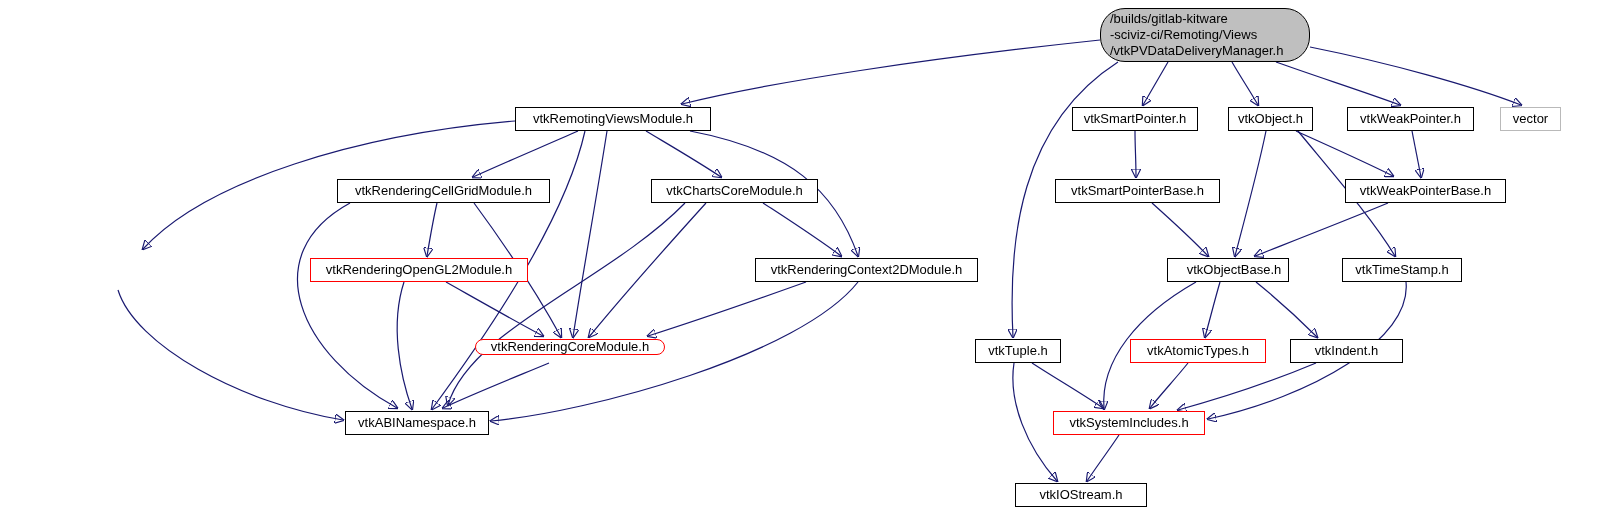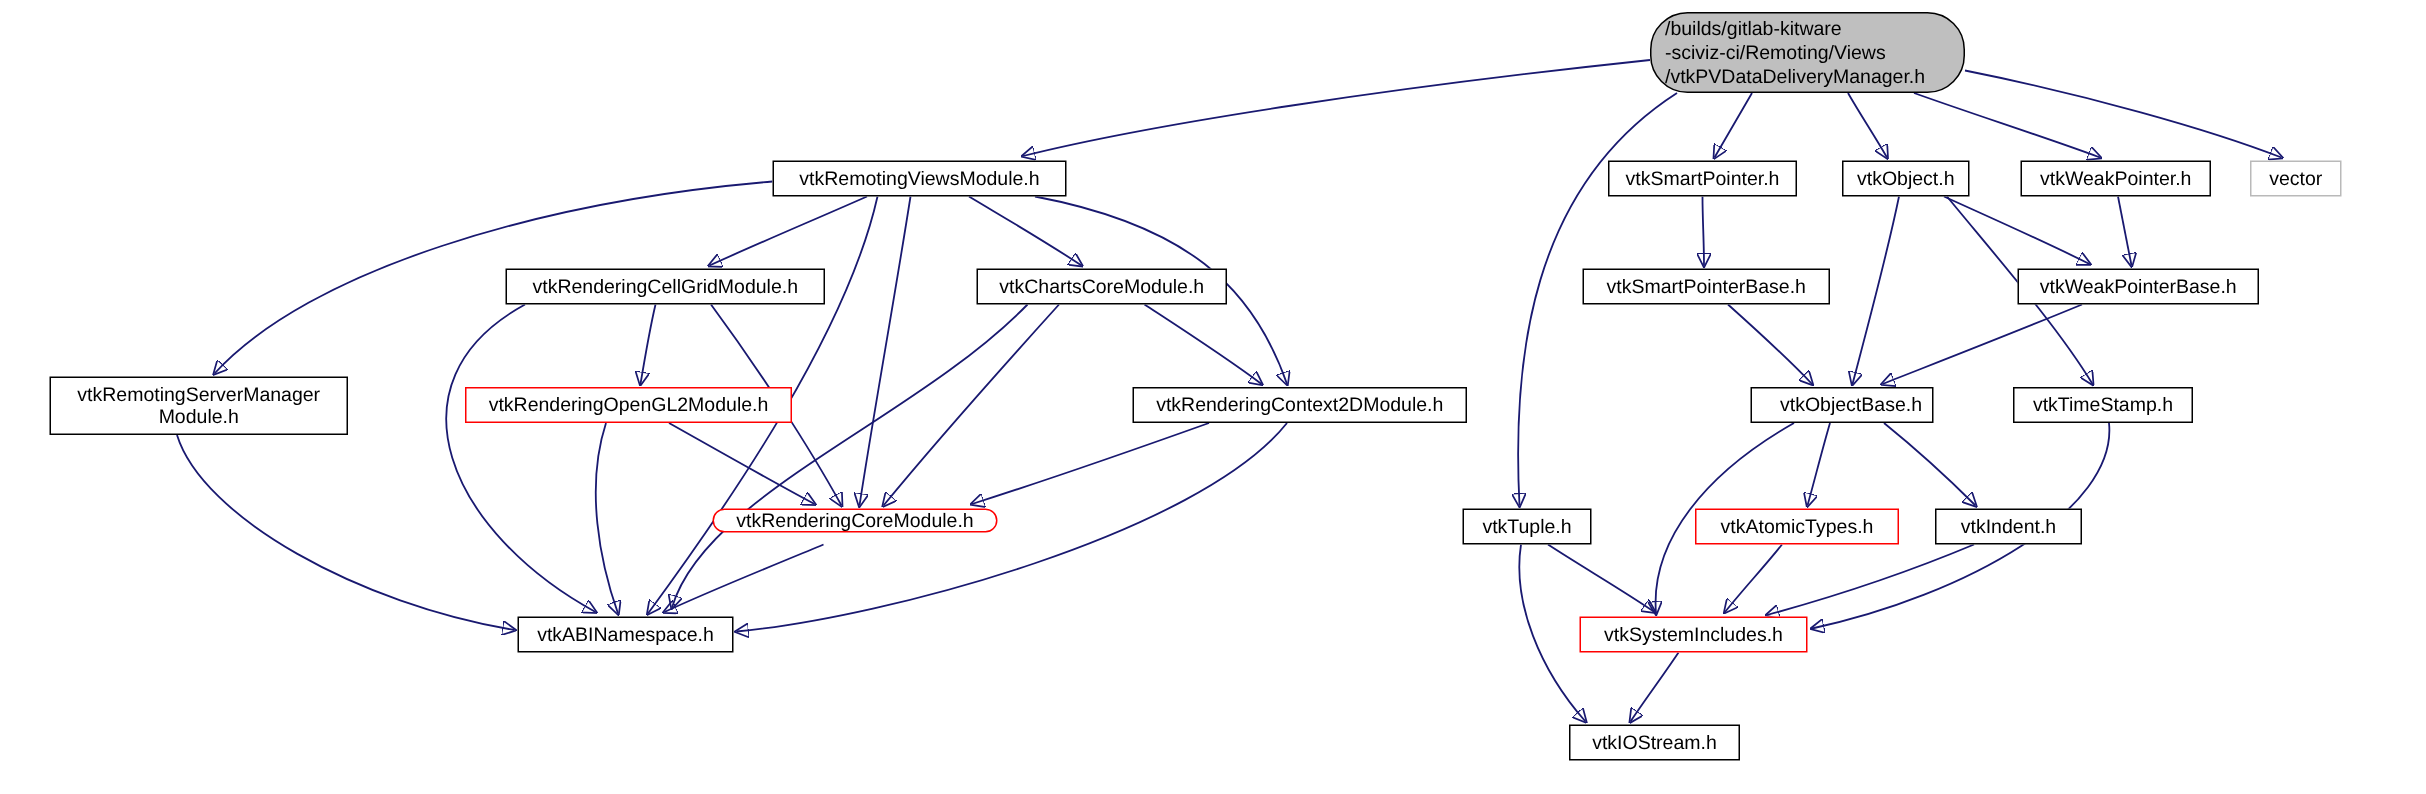--- a/index.html
+++ b/index.html
@@ -84,30 +84,28 @@
   <div class="node" style="left:1072px; top:107px; width:126px; height:24px;">vtkSmartPointer.h</div>
   <div class="node" style="left:1228px; top:107px; width:85px; height:24px;">vtkObject.h</div>
   <div class="node" style="left:1347px; top:107px; width:127px; height:24px;">vtkWeakPointer.h</div>
   <div class="node gray" style="left:1500px; top:107px; width:61px; height:24px;">vector</div>
 
   <div class="node" style="left:337px; top:179px; width:213px; height:24px;">vtkRenderingCellGridModule.h</div>
   <div class="node" style="left:651px; top:179px; width:167px; height:24px;">vtkChartsCoreModule.h</div>
   <div class="node" style="left:1055px; top:179px; width:165px; height:24px;">vtkSmartPointerBase.h</div>
   <div class="node" style="left:1345px; top:179px; width:161px; height:24px;">vtkWeakPointerBase.h</div>
 
-  <div class="node wrap" style="left:33px; top:251px; width:199px; height:39px;">vtkRemotingServerManager
-Module.h</div>
   <div class="node red" style="left:310px; top:258px; width:218px; height:24px;">vtkRenderingOpenGL2Module.h</div>
   <div class="node" style="left:755px; top:258px; width:223px; height:24px;">vtkRenderingContext2DModule.h</div>
   <div class="node" style="left:1167px; top:258px; width:122px; height:24px;padding-left:12px;">vtkObjectBase.h</div>
   <div class="node" style="left:1342px; top:258px; width:120px; height:24px;">vtkTimeStamp.h</div>
 
   <div class="node red" style="left:475px; top:339px; width:190px; height:16px;border-radius:12px;">vtkRenderingCoreModule.h</div>
   <div class="node" style="left:975px; top:339px; width:86px; height:24px;">vtkTuple.h</div>
   <div class="node red" style="left:1130px; top:339px; width:136px; height:24px;">vtkAtomicTypes.h</div>
-  <div class="node" style="left:1290px; top:339px; width:98px; height:24px;">vtkIndent.h</div>
+  <div class="node" style="left:1290px; top:339px; width:113px; height:24px;">vtkIndent.h</div>
 
   <div class="node red" style="left:1053px; top:411px; width:152px; height:24px;">vtkSystemIncludes.h</div>
   <div class="node" style="left:345px; top:411px; width:144px; height:24px;">vtkABINamespace.h</div>
 
-  <div class="node" style="left:1046px; top:483px; width:114px; height:24px;">vtkIOStream.h</div>
+  <div class="node" style="left:1015px; top:483px; width:132px; height:24px;">vtkIOStream.h</div>
 
 </div>
 
 </body></html>

